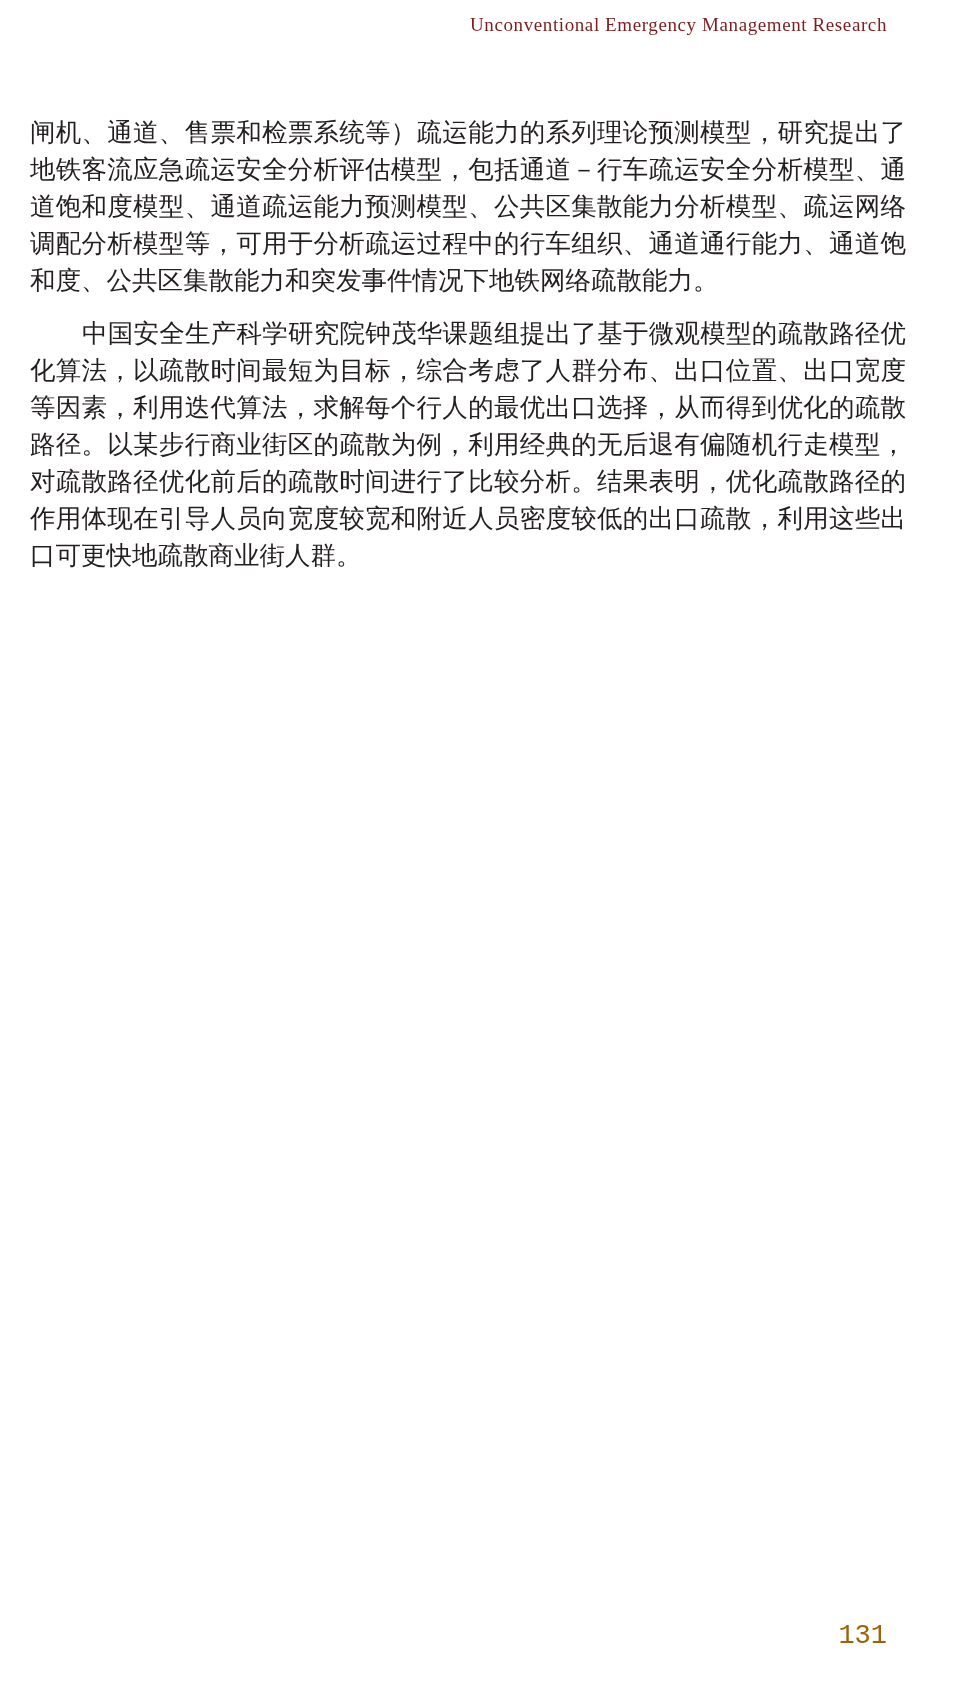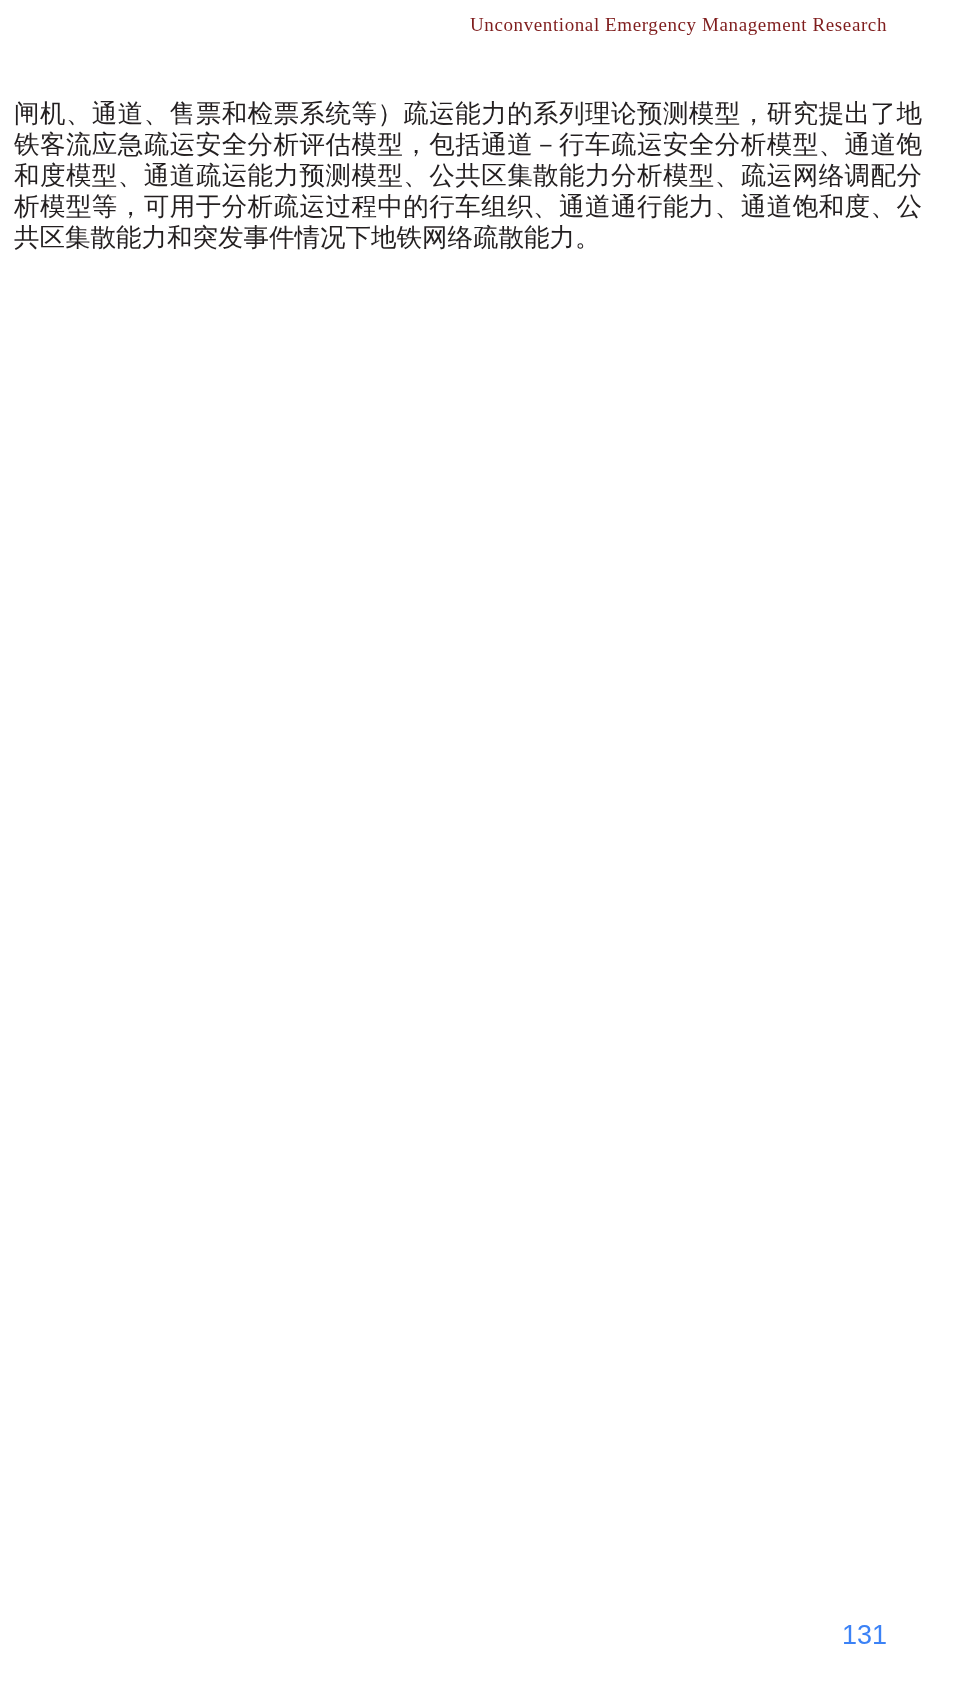--- a/index.html
+++ b/index.html
@@ -31,50 +31,51 @@
     color: #7f1d1d;
     white-space: nowrap;
   }
   .body-block {
     position: absolute;
     top: 98px;
     left: 14px;
     width: 908px;
   }
   .para {
-    margin: 0;
+    margin: 16px;
     font-family: "DejaVu Sans", sans-serif;
     font-size: 25.5px;
-    line-height: 31px;
+    line-height: 37px;
     color: #231f20;
     text-align: justify;
     text-justify: inter-character;
     letter-spacing: 0px;
   }
   .para + .para {
     margin-top: 0px;
   }
   .indent {
     text-indent: 52px;
   }
   .folio {
     position: absolute;
     right: 82px;
     bottom: 38px;
-    font-family: Liberation Sans, sans-serif;
+    font-family: Liberation Mono, monospace;
     font-size: 27px;
-    color: #3b82f6;
+    color: #a16207;
   }
 </style>
 </head>
 <body>
 
 <div class="page">
 
   <div class="running-head">Unconventional Emergency Management Research</div>
 
   <div class="body-block">
     <p class="para">闸机、通道、售票和检票系统等）疏运能力的系列理论预测模型，研究提出了地铁客流应急疏运安全分析评估模型，包括通道－行车疏运安全分析模型、通道饱和度模型、通道疏运能力预测模型、公共区集散能力分析模型、疏运网络调配分析模型等，可用于分析疏运过程中的行车组织、通道通行能力、通道饱和度、公共区集散能力和突发事件情况下地铁网络疏散能力。</p>
+    <p class="para indent">中国安全生产科学研究院钟茂华课题组提出了基于微观模型的疏散路径优化算法，以疏散时间最短为目标，综合考虑了人群分布、出口位置、出口宽度等因素，利用迭代算法，求解每个行人的最优出口选择，从而得到优化的疏散路径。以某步行商业街区的疏散为例，利用经典的无后退有偏随机行走模型，对疏散路径优化前后的疏散时间进行了比较分析。结果表明，优化疏散路径的作用体现在引导人员向宽度较宽和附近人员密度较低的出口疏散，利用这些出口可更快地疏散商业街人群。</p>
   </div>
 
   <div class="folio">131</div>
 
 </div>
 
 </body></html>

